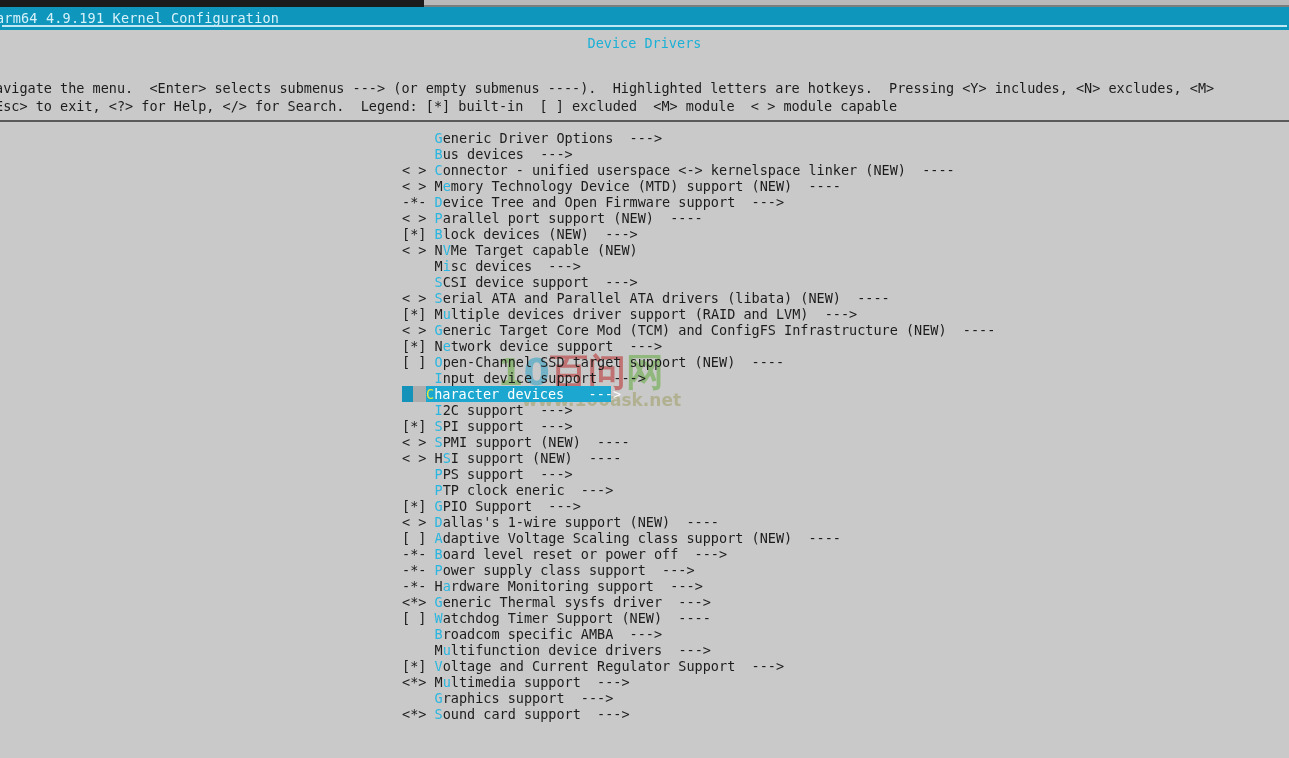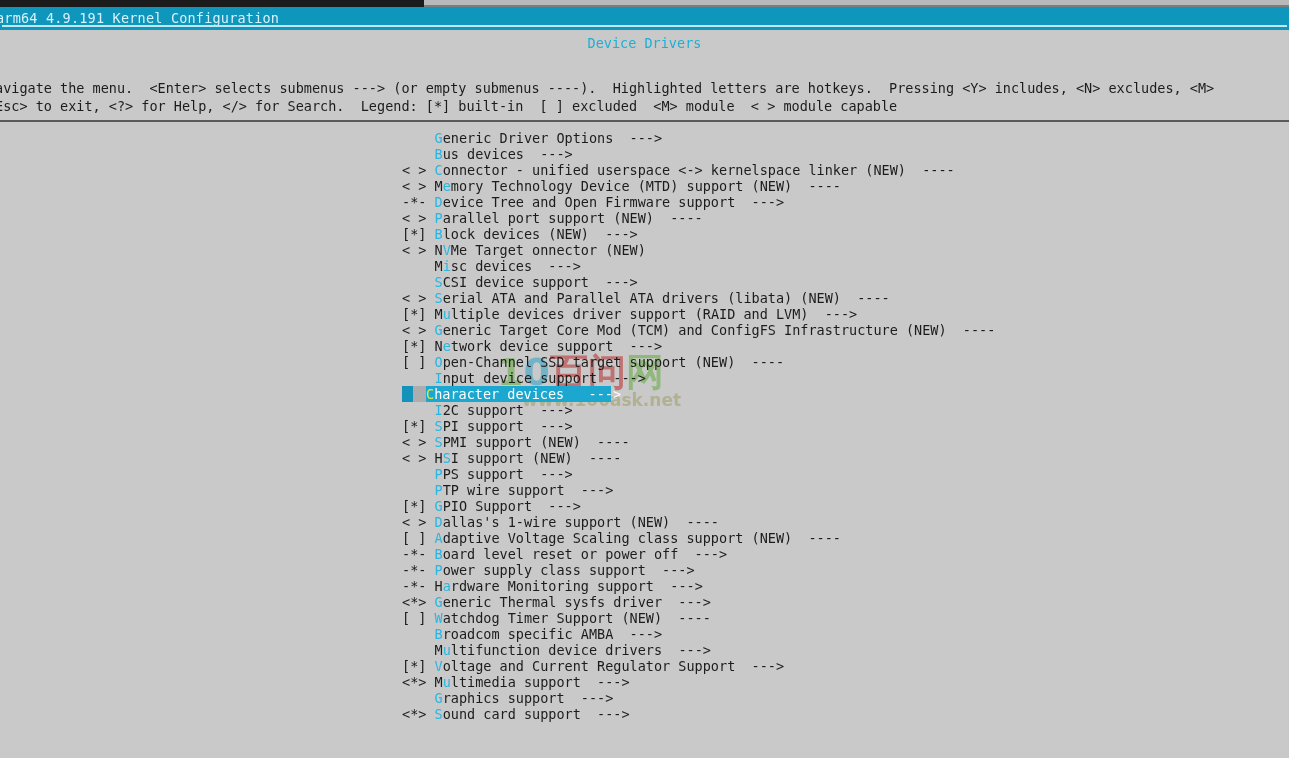--- a/index.html
+++ b/index.html
@@ -147,36 +147,36 @@
   </div>
 
   <div class="menu" id="menu">
       <div class="row"><span class="inner"><span class="pad"></span><span class="prefix">    </span><span class="hot">G</span><span class="lbl">eneric Driver Options</span><span class="arrow">  ---&gt;</span></span></div>
       <div class="row"><span class="inner"><span class="pad"></span><span class="prefix">    </span><span class="hot">B</span><span class="lbl">us devices</span><span class="arrow">  ---&gt;</span></span></div>
       <div class="row"><span class="inner"><span class="pad"></span><span class="prefix">&lt; &gt; </span><span class="hot">C</span><span class="lbl">onnector - unified userspace &lt;-&gt; kernelspace linker (NEW)</span><span class="arrow">  ----</span></span></div>
       <div class="row"><span class="inner"><span class="pad"></span><span class="prefix">&lt; &gt; </span><span class="lbl">M</span><span class="hot">e</span><span class="lbl">mory Technology Device (MTD) support (NEW)</span><span class="arrow">  ----</span></span></div>
       <div class="row"><span class="inner"><span class="pad"></span><span class="prefix">-*- </span><span class="hot">D</span><span class="lbl">evice Tree and Open Firmware support</span><span class="arrow">  ---&gt;</span></span></div>
       <div class="row"><span class="inner"><span class="pad"></span><span class="prefix">&lt; &gt; </span><span class="hot">P</span><span class="lbl">arallel port support (NEW)</span><span class="arrow">  ----</span></span></div>
       <div class="row"><span class="inner"><span class="pad"></span><span class="prefix">[*] </span><span class="hot">B</span><span class="lbl">lock devices (NEW)</span><span class="arrow">  ---&gt;</span></span></div>
-      <div class="row"><span class="inner"><span class="pad"></span><span class="prefix">&lt; &gt; </span><span class="lbl">N</span><span class="hot">V</span><span class="lbl">Me Target onnector (NEW)</span></span></div>
+      <div class="row"><span class="inner"><span class="pad"></span><span class="prefix">&lt; &gt; </span><span class="lbl">N</span><span class="hot">V</span><span class="lbl">Me Target capable (NEW)</span></span></div>
       <div class="row"><span class="inner"><span class="pad"></span><span class="prefix">    </span><span class="lbl">M</span><span class="hot">i</span><span class="lbl">sc devices</span><span class="arrow">  ---&gt;</span></span></div>
       <div class="row"><span class="inner"><span class="pad"></span><span class="prefix">    </span><span class="hot">S</span><span class="lbl">CSI device support</span><span class="arrow">  ---&gt;</span></span></div>
       <div class="row"><span class="inner"><span class="pad"></span><span class="prefix">&lt; &gt; </span><span class="hot">S</span><span class="lbl">erial ATA and Parallel ATA drivers (libata) (NEW)</span><span class="arrow">  ----</span></span></div>
       <div class="row"><span class="inner"><span class="pad"></span><span class="prefix">[*] </span><span class="lbl">M</span><span class="hot">u</span><span class="lbl">ltiple devices driver support (RAID and LVM)</span><span class="arrow">  ---&gt;</span></span></div>
       <div class="row"><span class="inner"><span class="pad"></span><span class="prefix">&lt; &gt; </span><span class="hot">G</span><span class="lbl">eneric Target Core Mod (TCM) and ConfigFS Infrastructure (NEW)</span><span class="arrow">  ----</span></span></div>
       <div class="row"><span class="inner"><span class="pad"></span><span class="prefix">[*] </span><span class="lbl">N</span><span class="hot">e</span><span class="lbl">twork device support</span><span class="arrow">  ---&gt;</span></span></div>
       <div class="row"><span class="inner"><span class="pad"></span><span class="prefix">[ ] </span><span class="hot">O</span><span class="lbl">pen-Channel SSD target support (NEW)</span><span class="arrow">  ----</span></span></div>
       <div class="row"><span class="inner"><span class="pad"></span><span class="prefix">    </span><span class="hot">I</span><span class="lbl">nput device support</span><span class="arrow">  ---&gt;</span></span></div>
       <div class="row sel"><div class="selbar" style="width: 208.88px;"></div><div class="cursor-a"></div><div class="cursor-b"></div><span class="inner"><span class="pad"></span><span class="hot">C</span><span class="lbl">haracter devices</span><span class="arrow">   ---&gt;</span></span></div>
       <div class="row"><span class="inner"><span class="pad"></span><span class="prefix">    </span><span class="hot">I</span><span class="lbl">2C support</span><span class="arrow">  ---&gt;</span></span></div>
       <div class="row"><span class="inner"><span class="pad"></span><span class="prefix">[*] </span><span class="hot">S</span><span class="lbl">PI support</span><span class="arrow">  ---&gt;</span></span></div>
       <div class="row"><span class="inner"><span class="pad"></span><span class="prefix">&lt; &gt; </span><span class="hot">S</span><span class="lbl">PMI support (NEW)</span><span class="arrow">  ----</span></span></div>
       <div class="row"><span class="inner"><span class="pad"></span><span class="prefix">&lt; &gt; </span><span class="lbl">H</span><span class="hot">S</span><span class="lbl">I support (NEW)</span><span class="arrow">  ----</span></span></div>
       <div class="row"><span class="inner"><span class="pad"></span><span class="prefix">    </span><span class="hot">P</span><span class="lbl">PS support</span><span class="arrow">  ---&gt;</span></span></div>
-      <div class="row"><span class="inner"><span class="pad"></span><span class="prefix">    </span><span class="hot">P</span><span class="lbl">TP wire support</span><span class="arrow">  ---&gt;</span></span></div>
+      <div class="row"><span class="inner"><span class="pad"></span><span class="prefix">    </span><span class="hot">P</span><span class="lbl">TP clock eneric</span><span class="arrow">  ---&gt;</span></span></div>
       <div class="row"><span class="inner"><span class="pad"></span><span class="prefix">[*] </span><span class="hot">G</span><span class="lbl">PIO Support</span><span class="arrow">  ---&gt;</span></span></div>
       <div class="row"><span class="inner"><span class="pad"></span><span class="prefix">&lt; &gt; </span><span class="hot">D</span><span class="lbl">allas's 1-wire support (NEW)</span><span class="arrow">  ----</span></span></div>
       <div class="row"><span class="inner"><span class="pad"></span><span class="prefix">[ ] </span><span class="hot">A</span><span class="lbl">daptive Voltage Scaling class support (NEW)</span><span class="arrow">  ----</span></span></div>
       <div class="row"><span class="inner"><span class="pad"></span><span class="prefix">-*- </span><span class="hot">B</span><span class="lbl">oard level reset or power off</span><span class="arrow">  ---&gt;</span></span></div>
       <div class="row"><span class="inner"><span class="pad"></span><span class="prefix">-*- </span><span class="hot">P</span><span class="lbl">ower supply class support</span><span class="arrow">  ---&gt;</span></span></div>
       <div class="row"><span class="inner"><span class="pad"></span><span class="prefix">-*- </span><span class="lbl">H</span><span class="hot">a</span><span class="lbl">rdware Monitoring support</span><span class="arrow">  ---&gt;</span></span></div>
       <div class="row"><span class="inner"><span class="pad"></span><span class="prefix">&lt;*&gt; </span><span class="hot">G</span><span class="lbl">eneric Thermal sysfs driver</span><span class="arrow">  ---&gt;</span></span></div>
       <div class="row"><span class="inner"><span class="pad"></span><span class="prefix">[ ] </span><span class="hot">W</span><span class="lbl">atchdog Timer Support (NEW)</span><span class="arrow">  ----</span></span></div>
       <div class="row"><span class="inner"><span class="pad"></span><span class="prefix">    </span><span class="hot">B</span><span class="lbl">roadcom specific AMBA</span><span class="arrow">  ---&gt;</span></span></div>
       <div class="row"><span class="inner"><span class="pad"></span><span class="prefix">    </span><span class="lbl">M</span><span class="hot">u</span><span class="lbl">ltifunction device drivers</span><span class="arrow">  ---&gt;</span></span></div>

